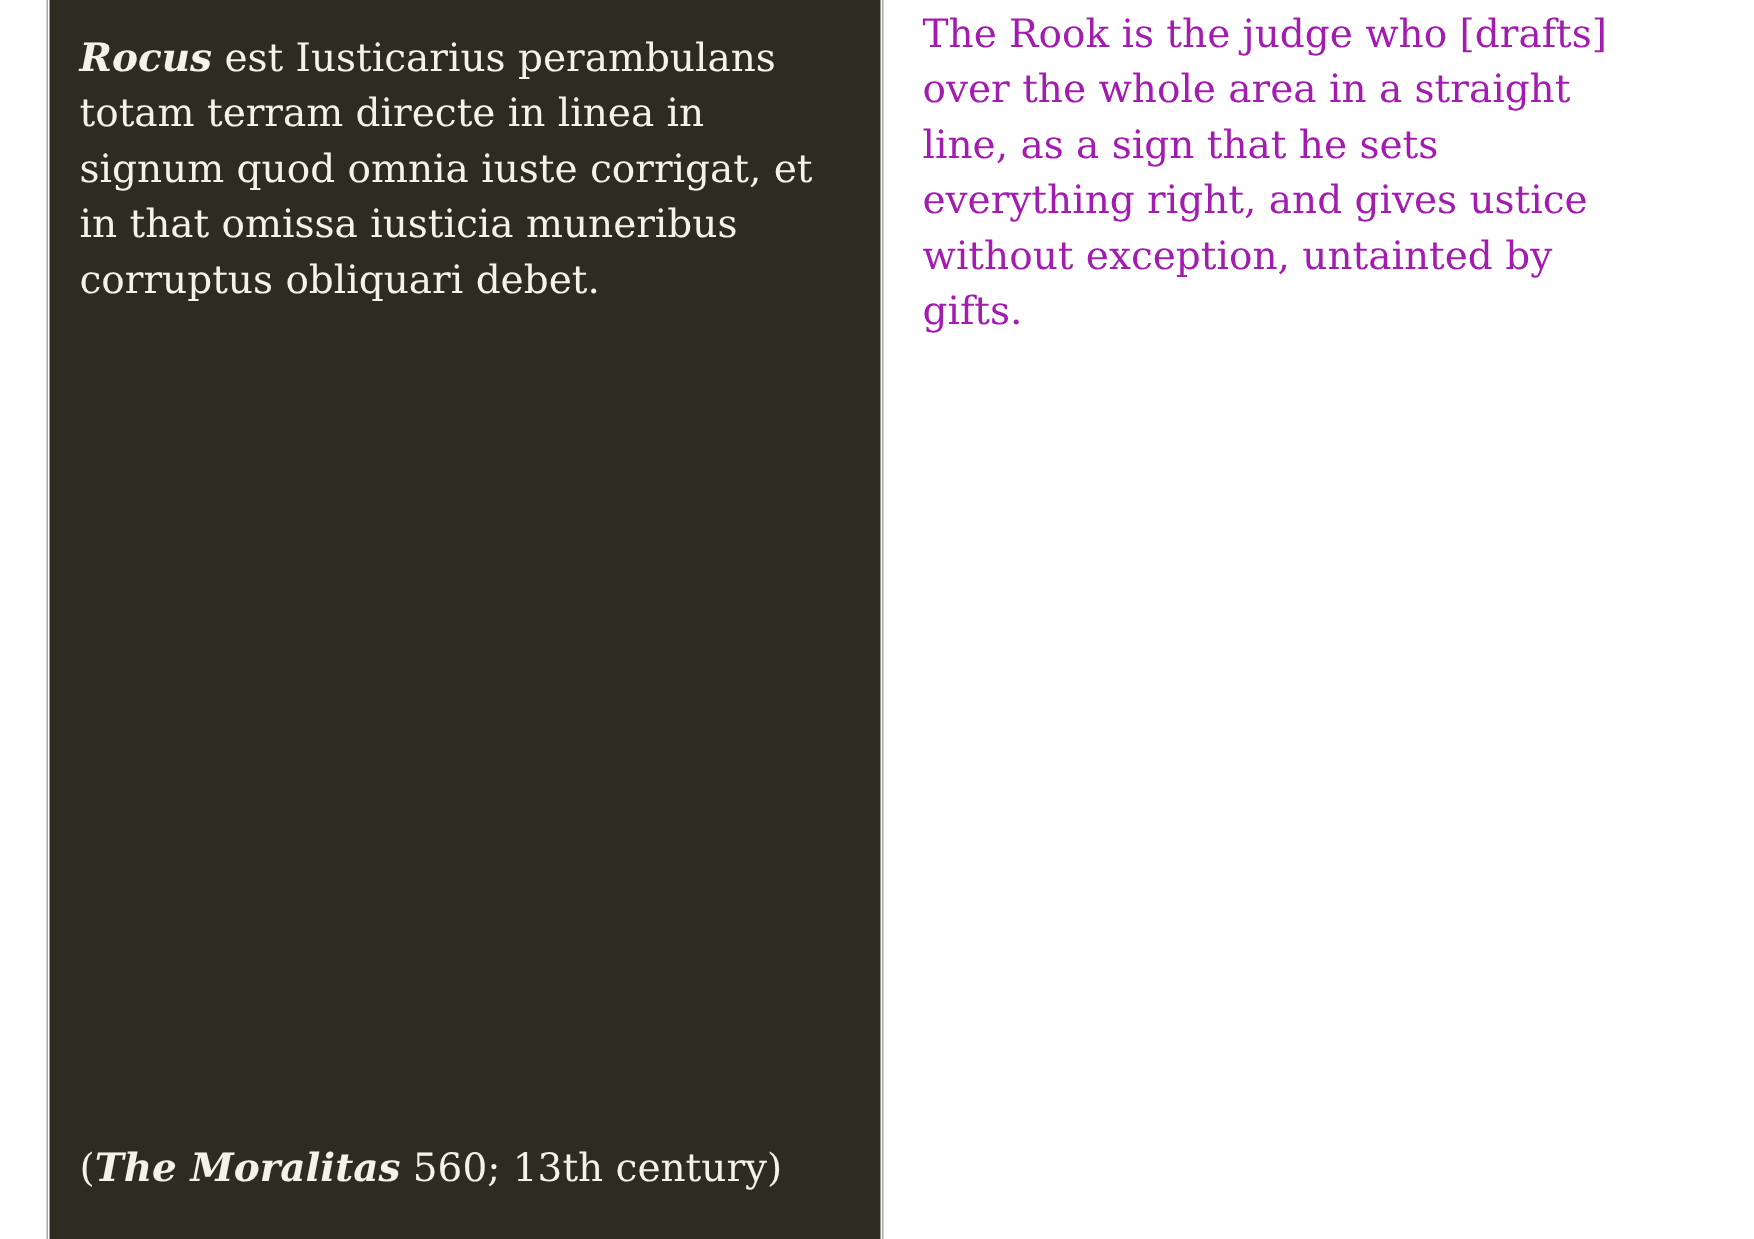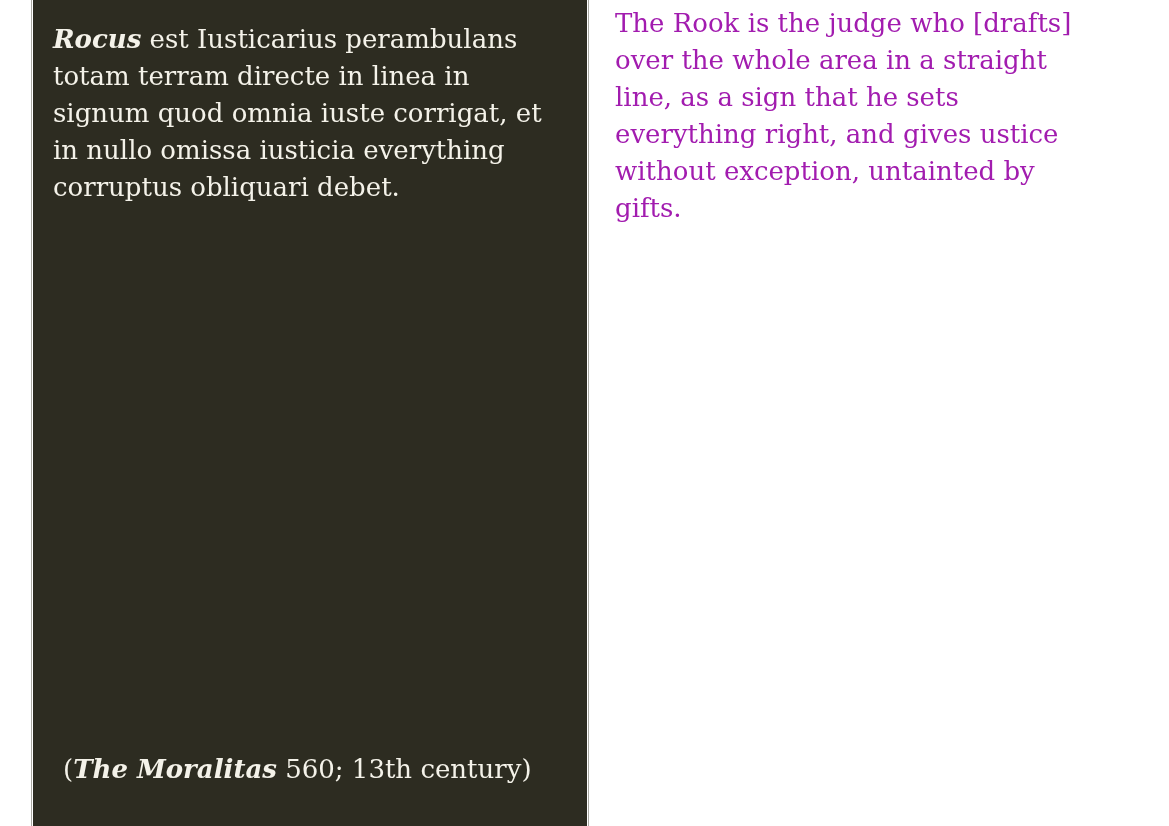--- a/index.html
+++ b/index.html
@@ -35,21 +35,21 @@
     margin: 0;
     color: #f4f2e9;
     font-size: 26px;
     line-height: 37px;
     white-space: pre-line;
   }
   .citation {
     position: absolute;
     left: 20px;
     bottom: 40px;
-    margin: 10px;
+    margin: 0;
     color: #f4f2e9;
     font-size: 26px;
     line-height: 37px;
     white-space: pre;
   }
   .translation {
     position: absolute;
     left: 615px;
     top: 5px;
     width: 470px;
@@ -63,21 +63,21 @@
 </style>
 </head>
 <body>
 
 <div class="stage">
 
   <section class="panel">
     <p class="latin"><em>Rocus</em><span> est Iusticarius perambulans
 totam terram directe in linea in
 signum quod omnia iuste corrigat, et
-in nullo omissa iusticia everything
+in that omissa iusticia muneribus
 corruptus obliquari debet.</span></p>
 
     <p class="citation"><span>(</span><em>The Moralitas</em><span> 560; 13th century)</span></p>
   </section>
 
   <p class="translation">The Rook is the judge who [drafts]
 over the whole area in a straight
 line, as a sign that he sets
 everything right, and gives ustice
 without exception, untainted by

